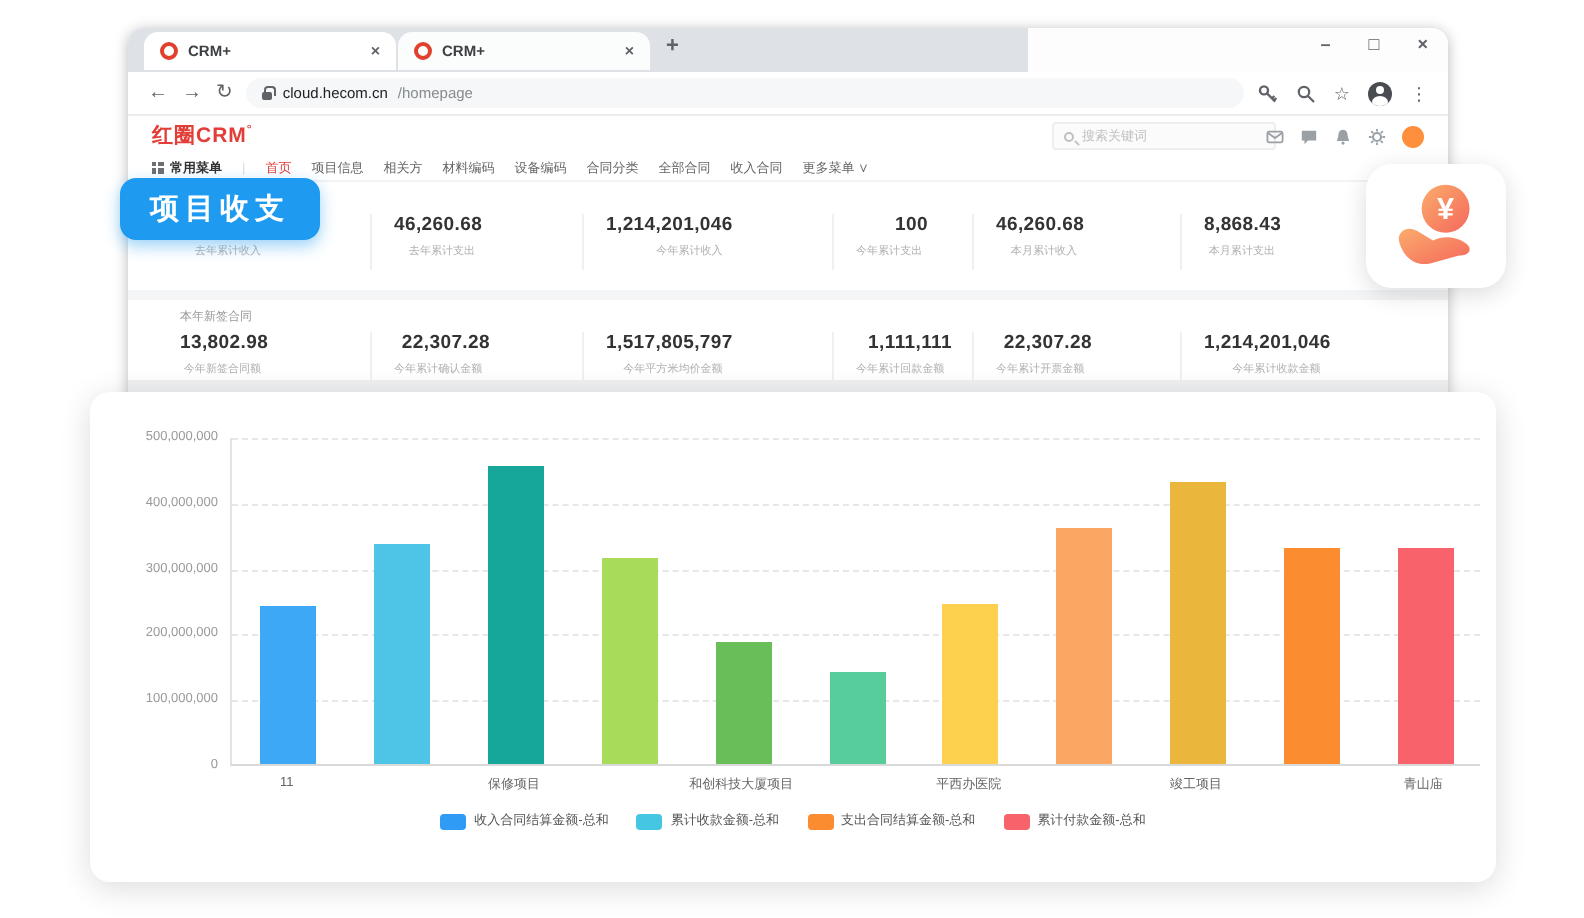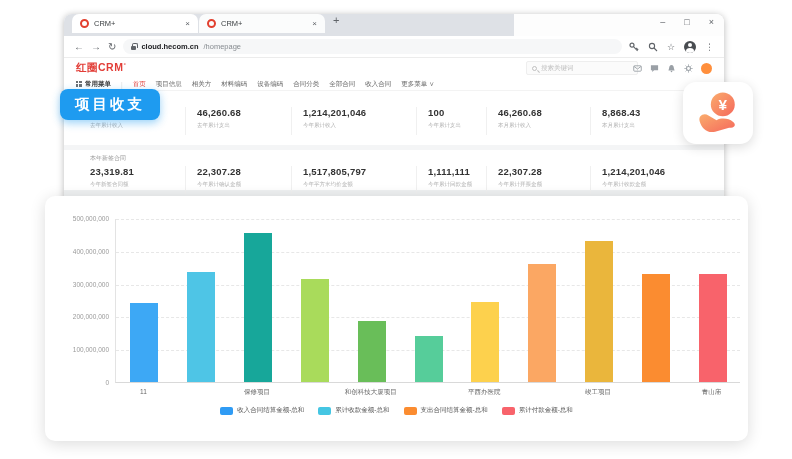--- a/index.html
+++ b/index.html
@@ -5,41 +5,41 @@
   * { box-sizing: border-box; margin: 0; padding: 0; }
   html,body { width:792px; height:459px; background:#fff; overflow:hidden;
               font-family:"Liberation Sans", sans-serif; }
 
   
   .browser-window { position:absolute; left:64px; top:14px; width:660px; height:190px;
                     background:#fff; border-radius:8px 8px 0 0;
                     box-shadow:0 1px 7px rgba(0,0,0,.28); }
   .tabstrip { height:22px; border-radius:8px 8px 0 0; position:relative;
               background:linear-gradient(to right,#dee1e6 0 450px,#fdfdfd 450px);
-              display:flex; align-items:flex-start; padding-left:8px; }
+              display:flex; align-items:center; padding-left:8px;font-weight:bold; }
   .tab { height:19px; width:126px; display:flex; align-items:center; gap:5px;
          padding:0 8px; font-size:7.5px; color:#3c4043; border-radius:7px 7px 0 0; }
   .tab.active { background:#fff; }
   .tab.inactive { background:rgba(255,255,255,.88); margin-left:1px; }
   .favicon { width:9px; height:9px; border-radius:50%; border:2.2px solid #e2402f; flex:none; }
   .tab-title { flex:1; white-space:nowrap; overflow:hidden; }
   .tab-close { color:#5f6368; font-size:8px; }
   .newtab { font-size:11px; color:#5f6368; margin:0 0 4px 8px; }
   .win-controls { position:absolute; right:10px; top:3px; display:flex; gap:19px;
                   font-size:9px; color:#5f6368; }
 
   .addressbar { height:22px; display:flex; align-items:center; gap:7px; padding:0 10px;
                 border-bottom:1px solid #ececec; background:#fff; }
   .nav-glyph { color:#5f6368; font-size:10px; line-height:1; }
   .omnibox { flex:1; height:15px; background:#f6f7f8; border-radius:8px; display:flex;
              align-items:center; gap:5px; padding:0 8px; font-size:7.5px; }
   .lock { width:5px; height:4px; background:#5f6368; border-radius:1px; position:relative; margin-top:2px;}
   .lock:before { content:""; position:absolute; top:-3px; left:.5px; width:4px; height:4px;
                  border:1.2px solid #5f6368; border-bottom:none; border-radius:2px 2px 0 0; }
-  .url-domain { color:#202124; font-weight:bold; }
+  .url-domain { color:#202124; font-weight:normal; }
   .url-path { color:#868b90; }
   .browser-actions { display:flex; align-items:center; gap:9px; }
   .mini-svg { display:block; }
   .star-glyph { font-size:9px; color:#5f6368; }
   .profile-avatar { width:12px; height:12px; border-radius:50%; background:#494c50; position:relative; overflow:hidden;}
   .profile-avatar:before{content:"";position:absolute;left:4px;top:2.5px;width:4px;height:4px;border-radius:50%;background:#fff;}
   .profile-avatar:after{content:"";position:absolute;left:2px;top:7.5px;width:8px;height:6px;border-radius:50%;background:#fff;}
   .menu-dots { font-size:9px; color:#5f6368; }
 
   .appheader { height:20px; position:relative; display:flex; align-items:center; padding:0 12px; background:#fff;}
@@ -58,21 +58,21 @@
             font-size:6.5px; color:#666; border-bottom:1px solid #f3f3f3; background:#fff;}
   .menu-btn { display:flex; align-items:center; gap:3px; color:#333; font-weight:bold; }
   .grid-icon { width:6px; height:6px;
      background:linear-gradient(to right,transparent 2px,#fff 2px 3.2px,transparent 3.2px),
                 linear-gradient(to bottom,transparent 2px,#fff 2px 3.2px,transparent 3.2px),#6b6f73; }
   .nav-sep { color:#ddd; }
   .nav-item.active { color:#e23d37; }
   .nav-item { white-space:nowrap; }
 
   .stats-block { position:relative; height:54px; background:#fff; }
-  .stat-col { position:absolute; top:16px; padding-left:0; }
+  .stat-col { position:absolute; top:16px; padding-left:0;text-align:right; }
   .stat-col.divided { border-left:1px solid #f0f0f0; padding-left:11px; height:28px; }
   .stat-value { font-size:9.5px; font-weight:bold; color:#333; letter-spacing:.2px; white-space:nowrap;}
   .stat-label { font-size:6px; color:#b0b0b0; margin-top:3px; white-space:nowrap; transform:scale(.92); transform-origin:left;}
   .gray-strip { height:5px; background:#f4f5f6; }
   .section2 { position:relative; height:40px; background:#fff; }
   .section-title { position:absolute; left:26px; top:4px; font-size:6px; color:#999; }
   .section2 .stat-col { top:16px; }
   .bottom-strip { height:14px; background:#eef0f1; }
 
   
@@ -214,21 +214,21 @@
       <div class="stat-col stat-col divided" style="left: 526px;">
         <div class="stat-value">8,868.43</div>
         <div class="stat-label">本月累计支出</div>
       </div>
     </div>
   <div class="gray-strip"></div>
   <div class="section2">
     <div class="section-title">本年新签合同</div>
     <div id="stats-row-2">
         <div class="stat-col stat-col" style="left: 26px;">
-          <div class="stat-value">23,319.81</div>
+          <div class="stat-value">13,802.98</div>
           <div class="stat-label">今年新签合同额</div>
         </div>
         <div class="stat-col stat-col divided" style="left: 121px;">
           <div class="stat-value">22,307.28</div>
           <div class="stat-label">今年累计确认金额</div>
         </div>
         <div class="stat-col stat-col divided" style="left: 227px;">
           <div class="stat-value">1,517,805,797</div>
           <div class="stat-label">今年平方米均价金额</div>
         </div>

